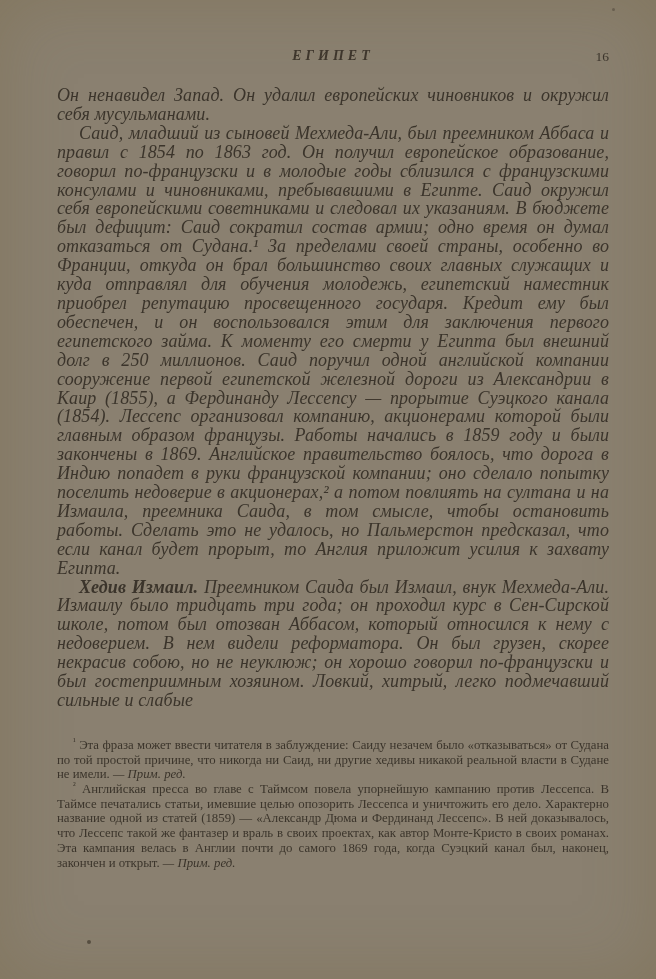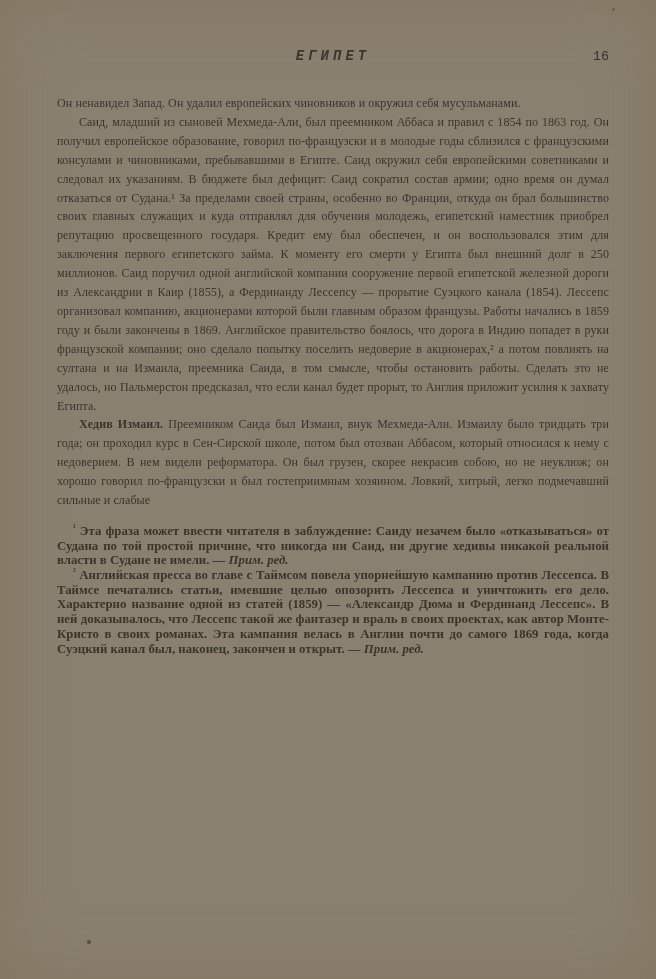--- a/index.html
+++ b/index.html
@@ -21,61 +21,60 @@
   }
   .content {
     position: absolute;
     left: 57px;
     right: 47px;
     top: 48px;
   }
   .page-header {
     position: relative;
     height: 18px;
-    font-family: Liberation Mono, monospace;
   }
   .running-title {
     text-align: center;
     font-style: italic;
     font-weight: bold;
     font-size: 14px;
     letter-spacing: 4px;
     color: #3e362c;
   }
   .page-number {
     position: absolute;
     right: 0;
     top: 1px;
     font-size: 13.5px;
   }
   .body-text {
-    margin-top: 28px;
-    font-size: 12px;
+    margin-top: 20px;
+    font-size: 18px;
     line-height: 18.9px;
     text-align: justify;
     letter-spacing: 0.1px;
     hyphens: auto;
+    font-style: italic;
   }
   .body-text p {
     margin: 0;
     text-indent: 22px;
   }
   .body-text p.no-indent {
     text-indent: 0;
   }
   .lead {
     font-weight: bold;
   }
   .footnotes {
-    margin-top: 14px;
+    margin-top: 28px;
     font-size: 12.8px;
     line-height: 14.7px;
     text-align: justify;
     hyphens: auto;
-    font-weight: bold;
   }
   .footnotes p {
     margin: 0;
     text-indent: 16px;
   }
   .footnotes sup {
     font-size: 9px;
     line-height: 0;
     vertical-align: super;
   }

